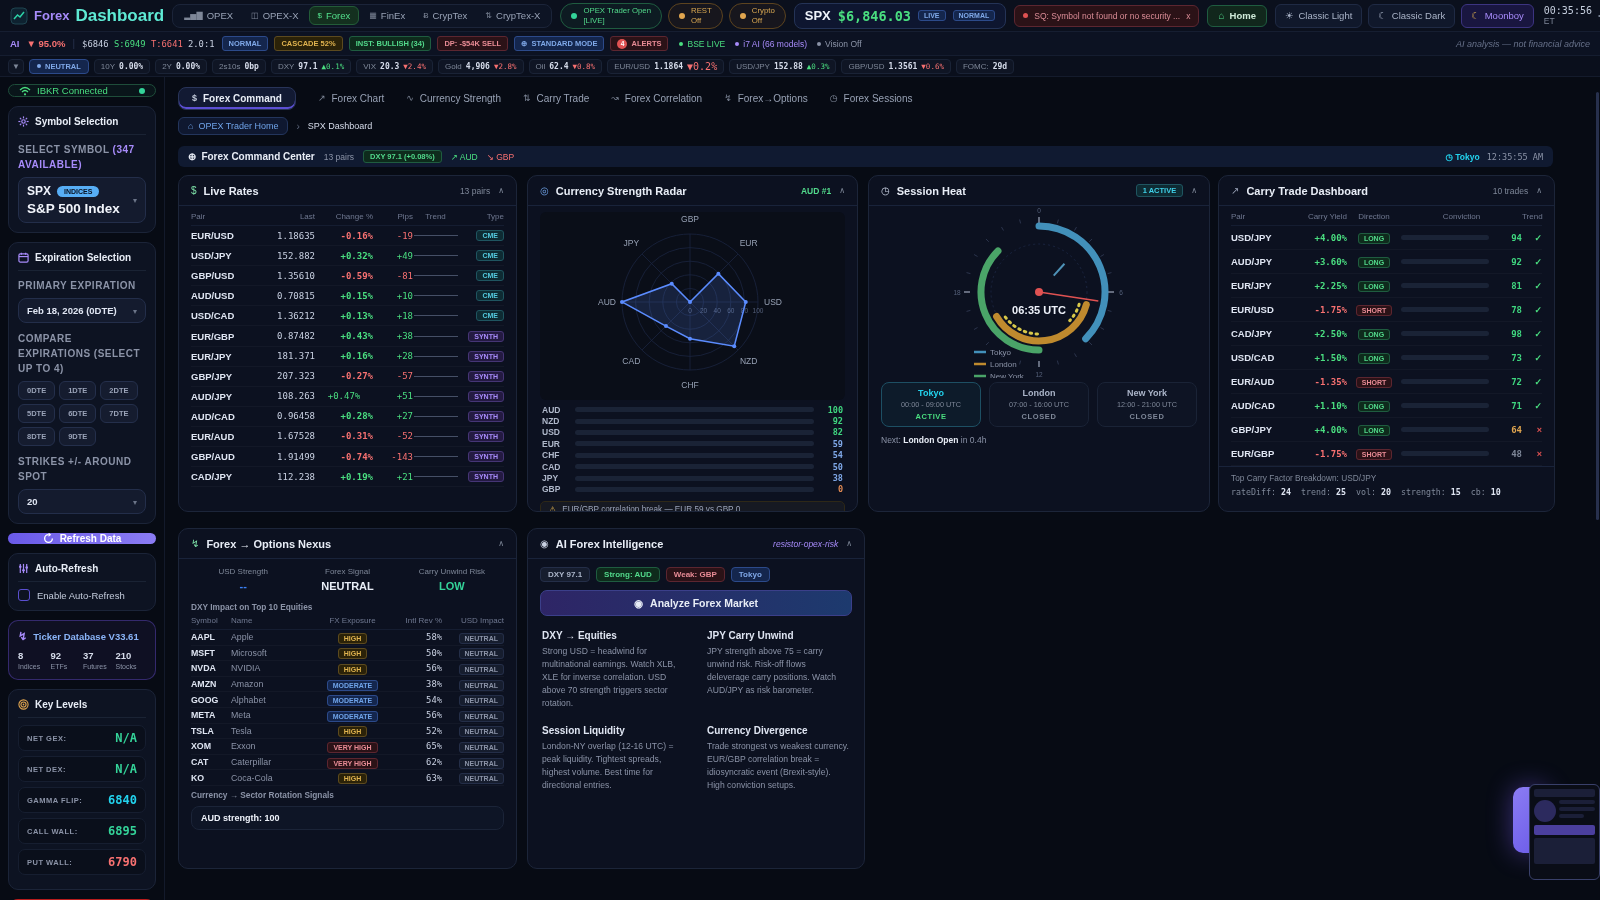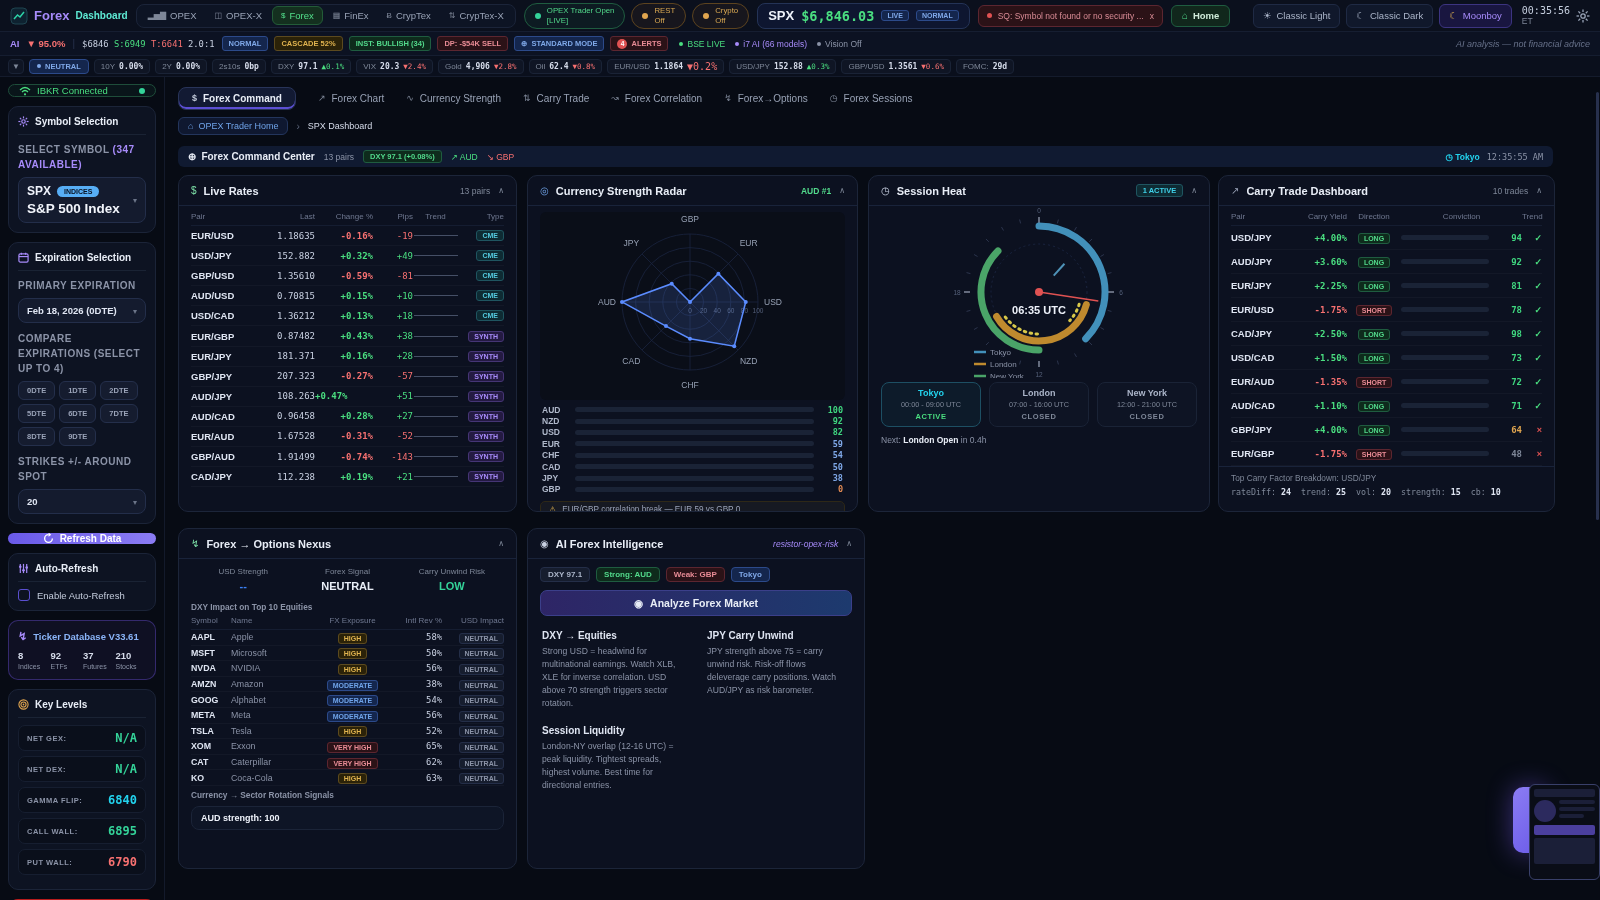--- a/index.html
+++ b/index.html
@@ -3,21 +3,21 @@
 <meta charset="utf-8">
 <style>
 *{margin:0;padding:0;box-sizing:border-box}
 html,body{width:1600px;height:900px;overflow:hidden}
 body{position:relative;background:#070b14;font-family:"Liberation Sans",sans-serif;color:#cdd5e4;font-size:10px}
 .m{font-family:"DejaVu Sans Mono",monospace}
 
 .hdr{position:absolute;top:0;left:0;width:1600px;height:32px;background:#0b101d;border-bottom:1px solid #161e31;display:flex;align-items:center;gap:8px;padding:0 10px;z-index:5}
 .brand{display:flex;align-items:center;gap:6px;flex:0 0 auto}
 .brand .b1{color:#a78bfa;font-weight:bold;font-size:13px}
-.brand .b2{color:#5eead4;font-size:10px;font-weight:bold}
+.brand .b2{color:#5eead4;font-size:17px;font-weight:bold}
 .navtabs{display:flex;gap:2px;background:#0d1424;border:1px solid #1b2439;border-radius:8px;padding:2px 3px;height:24px;align-items:center}
 .navtab{display:flex;align-items:center;gap:4px;padding:0 8px;font-size:9.5px;color:#98a2b5;border-radius:6px;height:19px;cursor:default;white-space:nowrap}
 .navtab .nicon{font-size:8px;color:#7e8798}
 .navtab.active{background:#14301f;color:#53e08c;border:1px solid #235c38}
 .navtab.active .nicon{color:#53e08c}
 .hpill{height:26px;border-radius:13px;padding:0 10px;display:flex;align-items:center;gap:6px;font-size:7.8px;line-height:1.25;white-space:nowrap}
 .hpill .dot{width:6px;height:6px;border-radius:50%}
 .hpill.green{border:1px solid #1f5c40;background:rgba(40,180,110,.07);color:#52d98b}
 .hpill.orange{border:1px solid #5c431f;background:rgba(180,120,40,.07);color:#d9a852}
 .spx{border:1px solid #243356;background:#0e1630;border-radius:8px;height:26px;padding:0 10px;display:flex;align-items:center;gap:7px}
@@ -626,21 +626,21 @@
   <span class="num m" style="text-align:right;font-weight:bold;color:#f87171">-0.27%</span>
   <span class="num m" style="text-align:right;color:#f87171">-57</span>
   <span style="display:flex;justify-content:center">
             <span class="spark"></span>
           </span>
   <span class="tbadge bSYNTH">SYNTH</span>
         </div>
         <div class="trow" style="grid-template-columns:60px 64px 58px 40px 1fr 46px;height:20.1px">
   <span class="pairb">AUD/JPY</span>
   <span class="num m" style="text-align:right">108.263</span>
-  <span class="num m" style="text-align:left;font-weight:bold;color:#4ade80">+0.47%</span>
+  <span class="num m" style="text-align:center;font-weight:normal;color:#4ade80">+0.47%</span>
   <span class="num m" style="text-align:right;color:#4ade80">+51</span>
   <span style="display:flex;justify-content:center">
             <span class="spark"></span>
           </span>
   <span class="tbadge bSYNTH">SYNTH</span>
         </div>
         <div class="trow" style="grid-template-columns:60px 64px 58px 40px 1fr 46px;height:20.1px">
   <span class="pairb">AUD/CAD</span>
   <span class="num m" style="text-align:right">0.96458</span>
   <span class="num m" style="text-align:right;font-weight:bold;color:#4ade80">+0.28%</span>
@@ -1108,20 +1108,24 @@
         <div class="ib">Strong USD = headwind for multinational earnings. Watch XLB, XLE for inverse correlation. USD above 70 strength triggers sector rotation.</div>
       </div>
       <div class="insight">
         <div class="it">JPY Carry Unwind</div>
         <div class="ib">JPY strength above 75 = carry unwind risk. Risk-off flows deleverage carry positions. Watch AUD/JPY as risk barometer.</div>
       </div>
       <div class="insight">
         <div class="it">Session Liquidity</div>
         <div class="ib">London-NY overlap (12-16 UTC) = peak liquidity. Tightest spreads, highest volume. Best time for directional entries.</div>
       </div>
+      <div class="insight">
+        <div class="it">Currency Divergence</div>
+        <div class="ib">Trade strongest vs weakest currency. EUR/GBP correlation break = idiosyncratic event (Brexit-style). High conviction setups.</div>
+      </div>
     </div>
 </div>
 
 <div class="fab"></div>
 <div class="preview">
   <div class="pc" style="height:8px;width:100%"></div>
   <div style="display:flex;gap:3px;margin-bottom:3px">
     <div style="width:22px;height:22px;border-radius:50%;background:#2c2a5e"></div>
     <div style="flex:1">
       <div class="pc" style="height:4px"></div>

